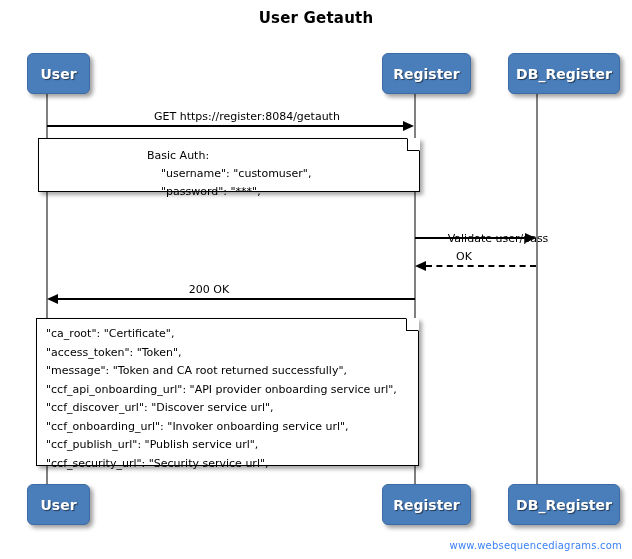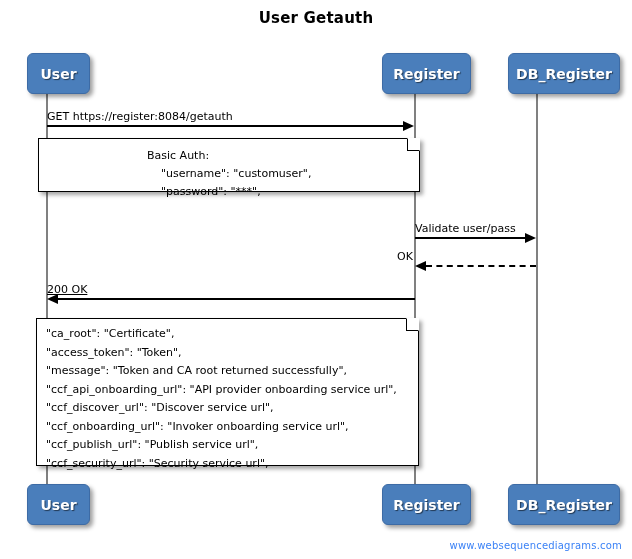--- a/index.html
+++ b/index.html
@@ -85,21 +85,22 @@
   }
   .arrowhead.left {
     border-right: 11px solid #000000;
   }
   .msg-label {
     position: absolute;
     font-family: "DejaVu Sans", sans-serif;
     font-size: 11px;
     color: #000000;
     white-space: nowrap;
-    text-align: left;
+    text-align: center;
+    margin-left: 16px;
   }
 
   
   .note {
     position: absolute;
     background: #ffffff;
     border: 1px solid #000000;
     box-shadow: 3px 3px 4px rgba(0,0,0,0.35);
     box-sizing: border-box;
   }
@@ -197,29 +198,29 @@
 
   <div class="note note-center" id="note-auth" style="left:38px; top:138px; width:382px; height:54px;">
     <div class="note-fold"></div>
     <div class="note-body">
       <div class="note-line">Basic Auth:</div>
       <div class="note-line">    "username": "customuser",</div>
       <div class="note-line">    "password": "***",</div>
     </div>
   </div>
 
-  <div class="msg-label" style="left:415px; top:222px; width:134px;">Validate user/pass</div>
+  <div class="msg-label" style="left:415px; top:232px; width:134px;">Validate user/pass</div>
   <div class="msg-line" style="left:415px; top:237px; width:111px;"></div>
   <div class="arrowhead right" style="left:525px; top:233px;"></div>
 
   <div class="msg-label" style="left:397px; top:250px; width:102px;">OK</div>
   <div class="msg-line dashed" style="left:426px; top:265px; width:110px;"></div>
   <div class="arrowhead left" style="left:415px; top:261px;"></div>
 
-  <div class="msg-label" style="left:47px; top:283px; width:292px;text-decoration:underline;">200 OK</div>
+  <div class="msg-label" style="left:47px; top:283px; width:292px;">200 OK</div>
   <div class="msg-line" style="left:58px; top:298px; width:357px;"></div>
   <div class="arrowhead left" style="left:47px; top:294px;"></div>
 
   <div class="note" id="note-payload" style="left:36px; top:318px; width:383px; height:148px;">
     <div class="note-fold"></div>
     <div class="note-body">
       <div class="note-line">"ca_root": "Certificate",</div>
       <div class="note-line">"access_token": "Token",</div>
       <div class="note-line">"message": "Token and CA root returned successfully",</div>
       <div class="note-line">"ccf_api_onboarding_url": "API provider onboarding service url",</div>

